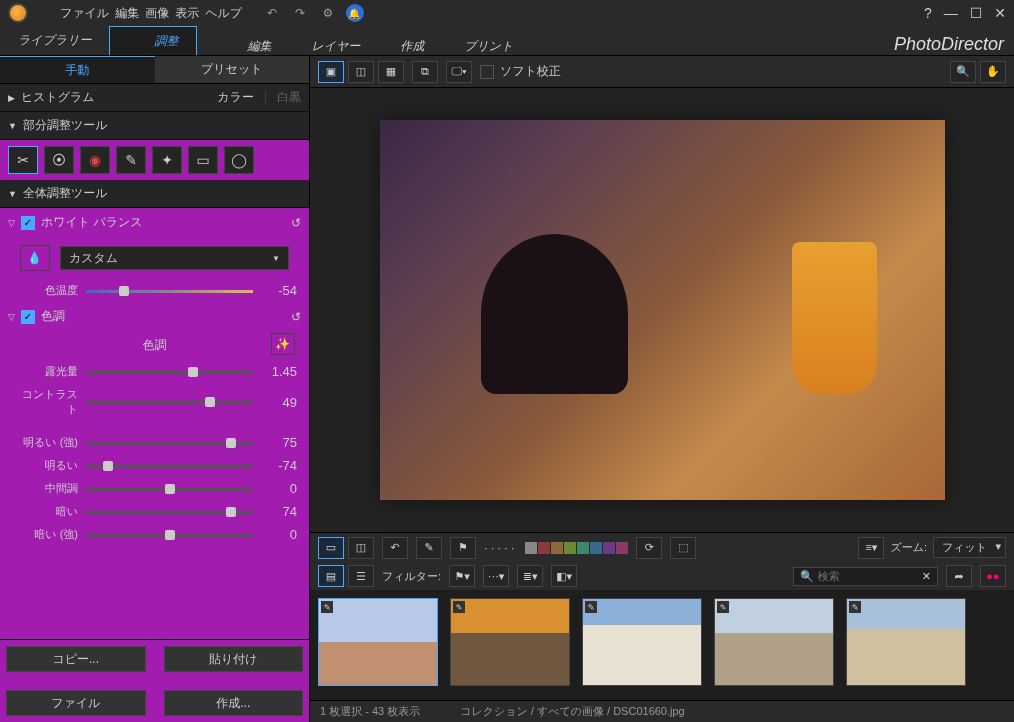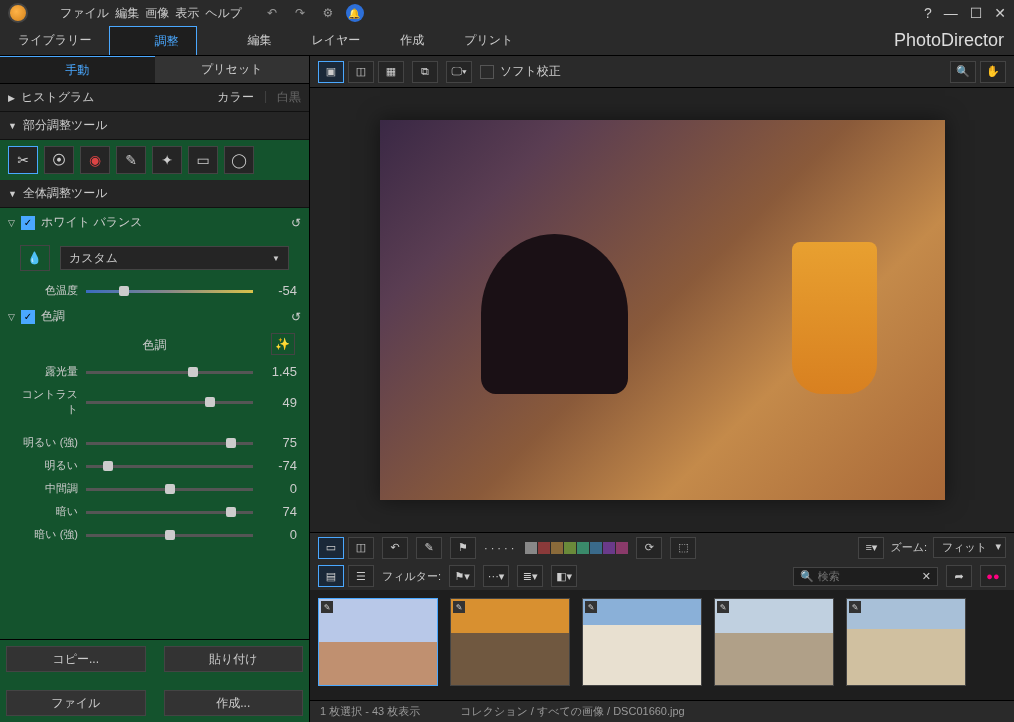--- a/index.html
+++ b/index.html
@@ -5,29 +5,29 @@
 * { margin: 0; padding: 0; box-sizing: border-box; font-family: "Meiryo", "Yu Gothic", sans-serif; }
 body { background: #1a1a1a; color: #ccc; font-size: 12px; width: 1014px; height: 722px; overflow: hidden; display: flex; flex-direction: column; }
 .titlebar { height: 26px; background: #2a2a2a; display: flex; align-items: center; padding: 0 8px; }
 .logo { width: 20px; height: 20px; border-radius: 50%; background: radial-gradient(circle at 40% 40%, #ffb347, #d4821a); margin-right: 10px; border: 2px solid #444; }
 .menubar { display: flex; gap: 6px; margin-left: 22px; }
 .menubar span { cursor: pointer; }
 .titlebar-center { margin-left: 20px; display: flex; gap: 8px; align-items: center; }
 .icon-btn { width: 20px; height: 20px; display: inline-flex; align-items: center; justify-content: center; cursor: pointer; color: #999; }
 .bell { background: #2d6fd8; color: #fff; border-radius: 50%; width: 18px; height: 18px; font-size: 10px; }
 .titlebar-right { margin-left: auto; display: flex; gap: 12px; align-items: center; font-size: 14px; }
-.moderow { height: 30px; background: #2a2a2a; display: flex; align-items: center; border-bottom: 1px solid #000; }
+.moderow { height: 30px; background: #2a2a2a; display: flex; align-items: flex-end; border-bottom: 1px solid #000; font-style: italic; }
 .mode-left { display: flex; height: 100%; }
 .mode-tab { padding: 0 18px; display: flex; align-items: center; cursor: pointer; }
 .mode-tab.active { color: #4aa8ff; border: 1px solid #4aa8ff; border-bottom: none; background: #1e1e1e; padding-left: 44px; }
 .mode-center { display: flex; gap: 40px; margin-left: 50px; }
 .mode-center span { cursor: pointer; }
 .brand { margin-left: auto; margin-right: 10px; font-size: 18px; font-weight: 300; color: #ddd; }
 .main { flex: 1; display: flex; overflow: hidden; }
-.sidebar { width: 310px; background: #14532d; display: flex; flex-direction: column; border-right: 1px solid #000; justify-content: flex-end; }
+.sidebar { width: 310px; background: #a21caf; display: flex; flex-direction: column; border-right: 1px solid #000; justify-content: flex-end; }
 .subtabs { display: flex; height: 28px; border-bottom: 1px solid #000; }
 .subtab { flex: 1; display: flex; align-items: center; justify-content: center; cursor: pointer; background: #333; }
 .subtab.active { color: #4aa8ff; background: #1e1e1e; border-top: 1px solid #4aa8ff; }
 .panel-scroll { flex: 1; overflow-y: auto; }
 .section-head { height: 28px; display: flex; align-items: center; padding: 0 8px; background: #252525; border-bottom: 1px solid #111; cursor: pointer; gap: 6px; }
 .section-head .right { margin-left: auto; display: flex; gap: 10px; }
 .toolrow { display: flex; gap: 6px; padding: 6px 8px; }
 .tool { width: 30px; height: 28px; border: 1px solid #444; display: flex; align-items: center; justify-content: center; cursor: pointer; font-size: 14px; background: #252525; }
 .tool.active { border-color: #4aa8ff; }
 .group-head { display: flex; align-items: center; padding: 6px 8px; gap: 6px; }

